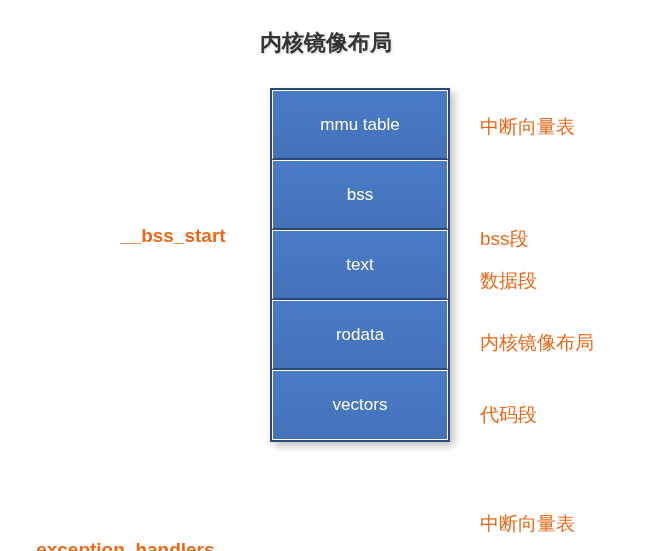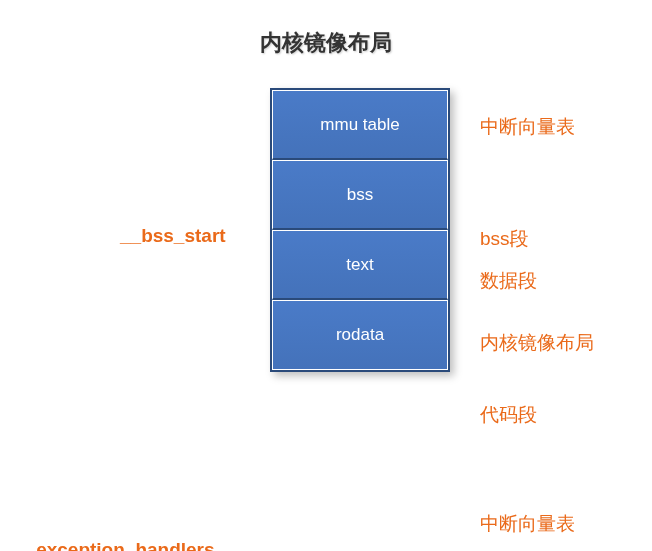--- a/index.html
+++ b/index.html
@@ -72,20 +72,21 @@
 </head>
 <body>
 
 <div class="title">内核镜像布局</div>
 
 <div class="diagram-container">
   <div class="segment">mmu table</div>
   <div class="segment">bss</div>
   <div class="segment">text</div>
   <div class="segment">rodata</div>
+  <div class="segment">vectors</div>
 </div>
 
 <div class="right-label rl-0">中断向量表</div>
 <div class="right-label rl-1">bss段</div>
 <div class="right-label rl-2">数据段</div>
 <div class="right-label rl-3">内核镜像布局</div>
 <div class="right-label rl-4">代码段</div>
 <div class="right-label rl-5">中断向量表</div>
 
 <div class="left-label ll-0">__bss_start</div>

